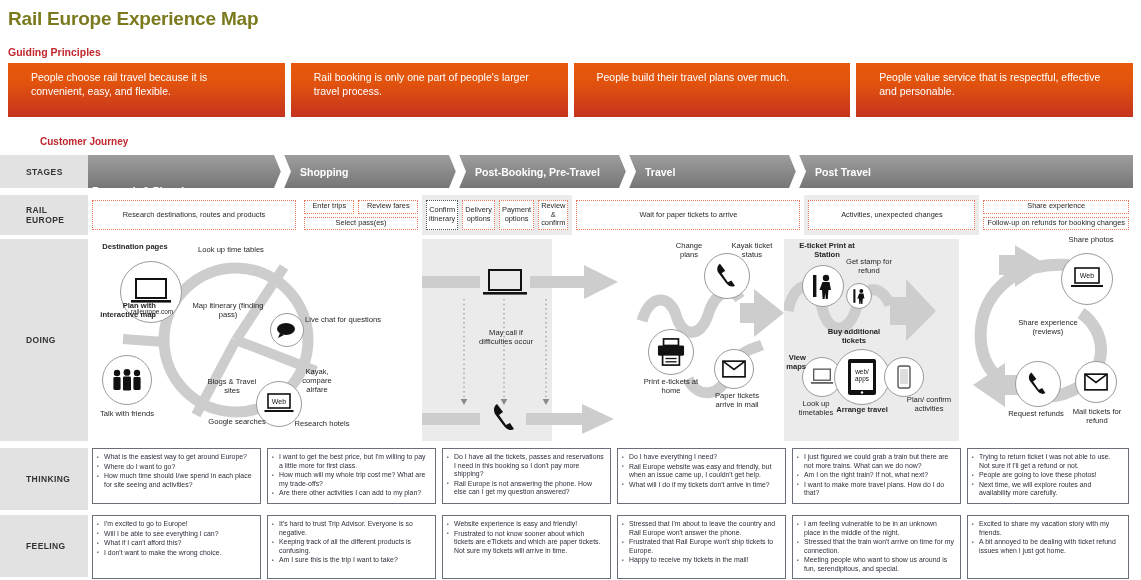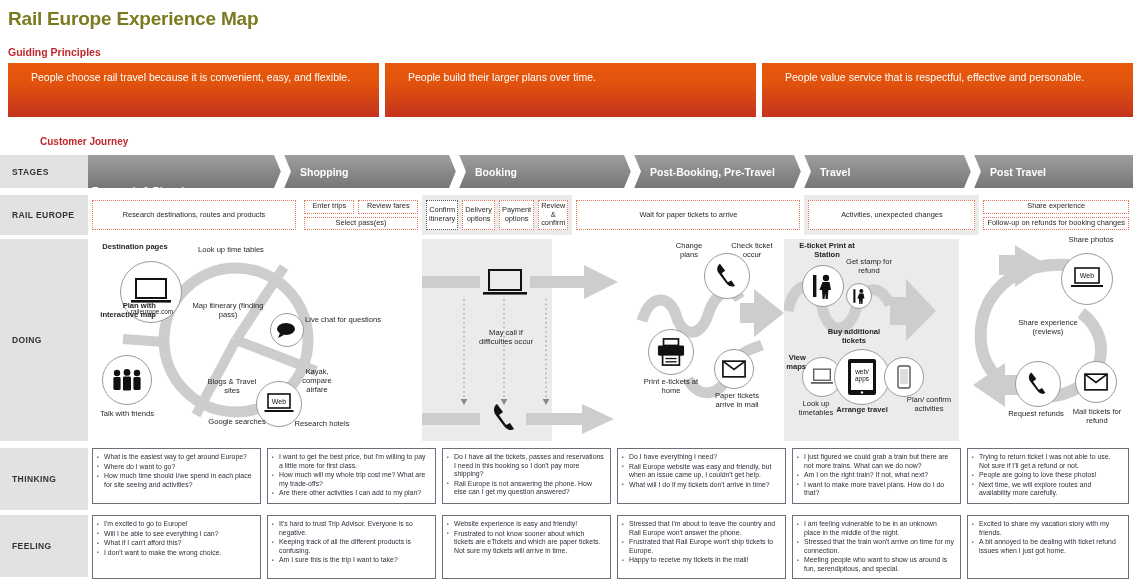--- a/index.html
+++ b/index.html
@@ -43,21 +43,21 @@
     font-size: 10px; font-weight: bold; color: #c1272d; margin-left: 32px;
   }
 
   
   .row { position: absolute; left: 0; width: 1141px; display: flex; }
   .rowlabel {
     width: 88px; flex: 0 0 88px;
     background: #e2e2e2;
     font-size: 8.5px; font-weight: bold; letter-spacing: 0.4px;
     color: #333; display: flex; align-items: center;
-    padding-left: 12px;
+    padding-left: 26px;
   }
   .rowbody { flex: 1 1 auto; position: relative; }
 
   
   #row-stages { top: 155px; height: 33px; }
   .stages-strip {
     position: relative; height: 33px; width: 1045px;
     display: flex;
     background: linear-gradient(to bottom, #9e9e9e 0%, #8c8c8c 45%, #767676 100%);
   }
@@ -135,33 +135,33 @@
 </head>
 <body>
 
 <div class="page">
 
   <div class="title">Rail Europe Experience Map</div>
 
   <div class="gp-label">Guiding Principles</div>
   <div class="gp-row">
     <div class="gp-card">People choose rail travel because it is convenient, easy, and flexible.</div>
-    <div class="gp-card">People build their larger plans over time.</div>
+    <div class="gp-card">Rail booking is only one part of people's larger travel process.</div>
+    <div class="gp-card">People build their travel plans over much.</div>
     <div class="gp-card">People value service that is respectful, effective and personable.</div>
   </div>
 
   <div class="cj-label">Customer Journey</div>
 
   <div class="row" id="row-stages">
     <div class="rowlabel">STAGES</div>
     <div class="rowbody">
       <div class="stages-strip">
         <div class="stage" style="flex:0 0 186px">Research &amp; Planning</div>
         <div class="stage" style="flex:0 0 175px">Shopping</div>
-        <div class="stage" style="flex:0 0 175px">Booking</div>
         <div class="stage" style="flex:0 0 170px">Post-Booking, Pre-Travel</div>
         <div class="stage" style="flex:0 0 170px">Travel</div>
         <div class="stage" style="flex:1 1 auto">Post Travel</div>
       </div>
     </div>
   </div>
 
   <div class="row" id="row-rail">
     <div class="rowlabel">RAIL EUROPE</div>
     <div class="rowbody">
@@ -306,21 +306,21 @@
             <path d="M6 82 C14 54 34 56 40 76 C46 98 64 100 72 76 C80 50 96 48 104 60" stroke="#cdcdcd" stroke-width="11" fill="none"></path>
             <path d="M52 140 C62 160 84 158 92 136 C100 112 116 110 126 106" stroke="#cdcdcd" stroke-width="11" fill="none"></path>
             <path d="M118 50 L148 74 L118 98 L118 84 L104 84 L104 64 L118 64 Z" fill="#cdcdcd"></path>
           </svg>
           <div class="node" style="left:68px; top:14px; width:46px; height:46px;">
             <svg width="30" height="30" viewBox="0 0 34 34">
               <path d="M9 3 C6 5 5 9 7 13 L16 25 C19 29 23 30 26 28 L22 22 L18 24 L11 14 L15 11 Z" fill="#111"></path>
             </svg>
           </div>
           <div class="cap" style="left:30px; top:2px; width:46px;">Change plans</div>
-          <div class="cap" style="left:88px; top:2px; width:56px;">Check ticket occur</div>
+          <div class="cap" style="left:88px; top:2px; width:56px;">Kayak ticket status</div>
 
           <div class="node" style="left:12px; top:90px; width:46px; height:46px;">
             <svg width="30" height="28" viewBox="0 0 32 30">
               <rect x="8" y="1" width="16" height="7" fill="none" stroke="#111" stroke-width="1.8"></rect>
               <rect x="2" y="8" width="28" height="11" rx="1.5" fill="#111"></rect>
               <rect x="7" y="18" width="18" height="11" fill="#fff" stroke="#111" stroke-width="1.8"></rect>
               <g stroke="#111" stroke-width="1.4">
                   <path d="M10 22 H22"></path>
                   <path d="M10 25.5 H22"></path>
                 </g>

